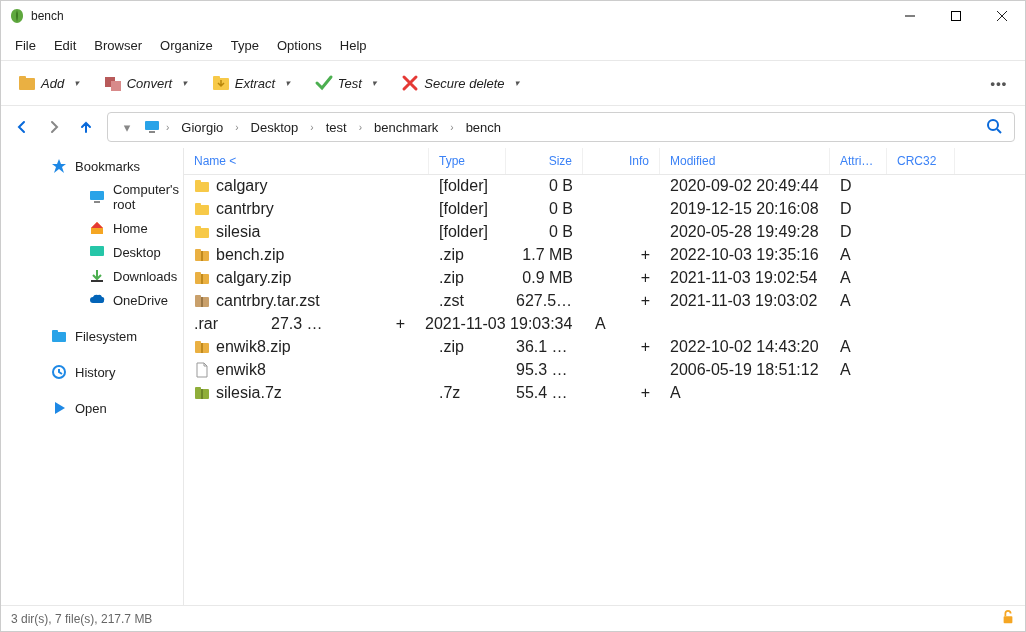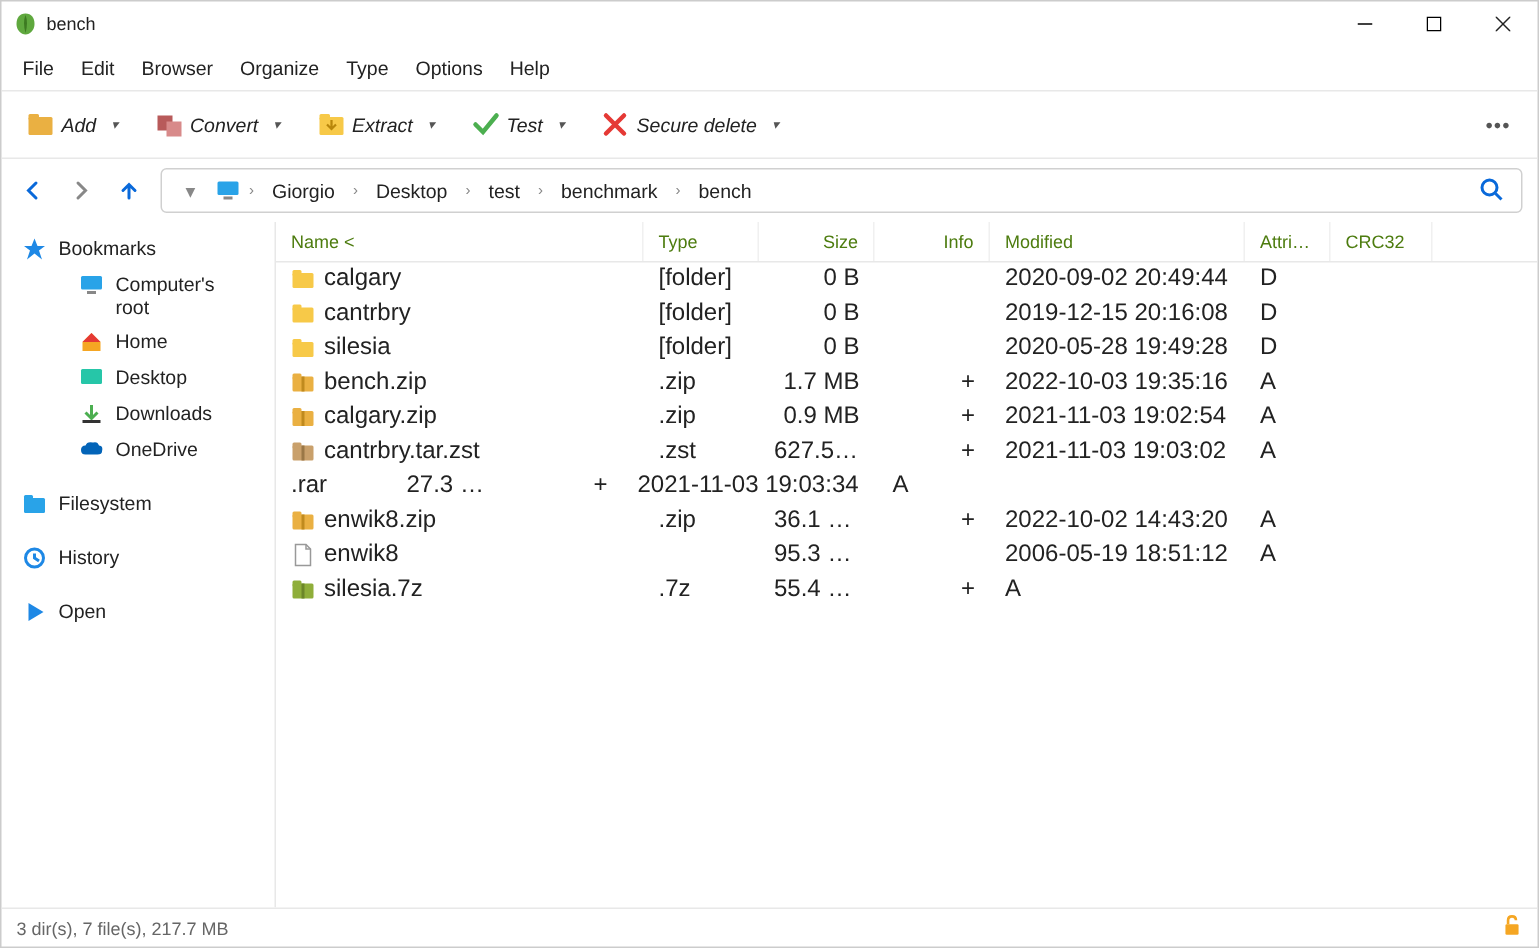--- a/index.html
+++ b/index.html
@@ -31,27 +31,27 @@
     .crumb { padding: 2px 6px; cursor: pointer; border-radius: 2px; }
     .crumb-sep { color: #888; font-size: 10px; }
     .search-btn { color: #0969da; cursor: pointer; padding: 4px; }
 
     
     .main { flex: 1; display: flex; overflow: hidden; }
     
     
     .sidebar { width: 183px; border-right: 1px solid #e8e8e8; padding: 6px 0; display: flex; flex-direction: column; overflow-y: auto; }
     .side-section { margin-bottom: 12px; }
-    .side-item { display: flex; gap: 8px; padding: 4px 14px; cursor: pointer; }
+    .side-item { display: flex; align-items: center; gap: 8px; padding: 4px 14px; cursor: pointer; margin-left: 36px; }
     .side-item.indent { padding-left: 52px; }
     .side-icon { width: 16px; height: 16px; display: inline-flex; align-items: center; justify-content: center; flex-shrink: 0; }
 
     
     .filelist { flex: 1; display: flex; flex-direction: column; overflow: auto; }
-    .list-header { display: flex; border-bottom: 1px solid #e8e8e8; font-size: 12px; color: #4d7c0f; }
+    .list-header { display: flex; border-bottom: 1px solid #e8e8e8; font-size: 12px; color: #3b82f6; }
     .col { padding: 6px 10px; border-right: 1px solid #f0f0f0; overflow: hidden; text-overflow: ellipsis; white-space: nowrap; cursor: pointer; }
     .col-name { width: 245px; }
     .col-type { width: 77px; }
     .col-size { width: 77px; text-align: right; }
     .col-info { width: 77px; text-align: right; }
     .col-mod { width: 170px; }
     .col-attr { width: 57px; }
     .col-crc { width: 68px; }
     .list-body { flex: 1; }
     .row { display: flex; font-size: 16px; }

